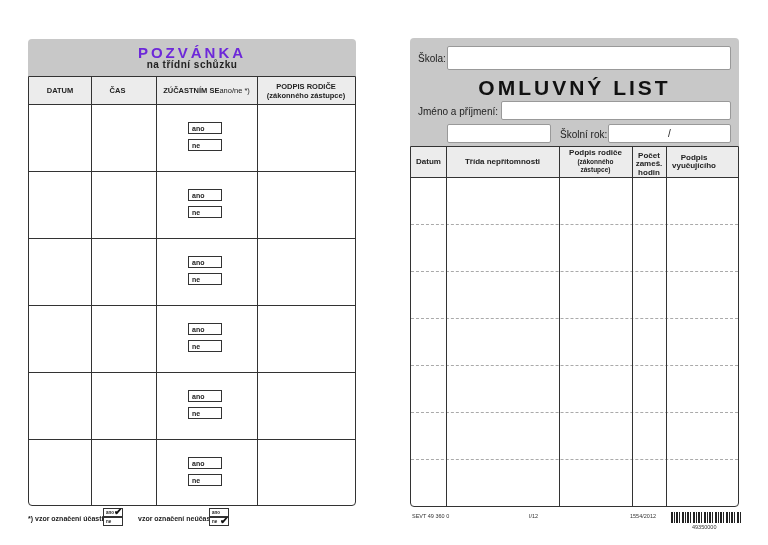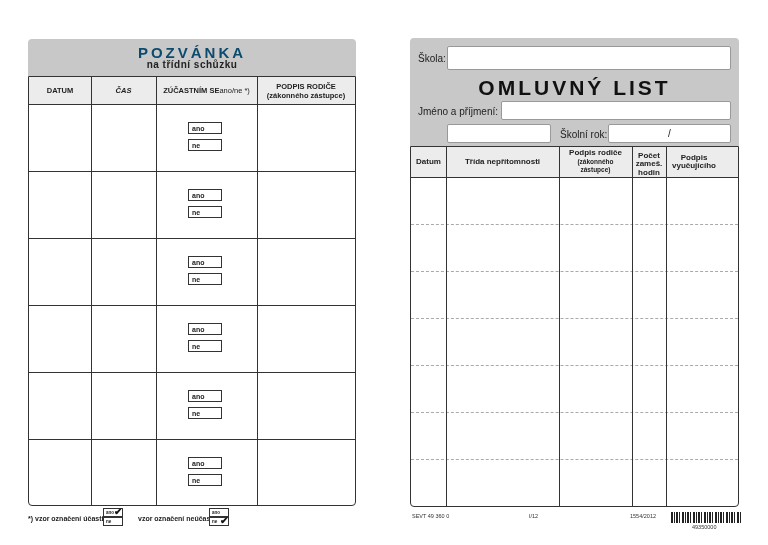--- a/index.html
+++ b/index.html
@@ -5,21 +5,21 @@
   html, body { margin:0; padding:0; }
   body { width:768px; height:545px; background:#ffffff; position:relative; overflow:hidden;
          font-family:"Liberation Sans", sans-serif; color:#1a1a1a; }
   .abs { position:absolute; }
 
   
   #pozvanka { left:28px; top:39px; width:328px; height:466px; }
   #pz-head { position:absolute; left:0; top:0; width:328px; height:37px; background:#c8c8c8;
              border-radius:4px 4px 0 0; text-align:center; }
   #pz-title { position:absolute; left:0; right:0; top:5px; font-size:15px; font-weight:bold;
-              letter-spacing:3px; color:#0c4a6e; }
+              letter-spacing:3px; color:#6d28d9; }
   #pz-sub { position:absolute; left:0; right:0; top:20px; font-size:10px; font-weight:bold;
             letter-spacing:0.5px; color:#222; }
   #pz-table { position:absolute; left:0; top:37px; width:326px; height:428px;
               border:1px solid #333; border-radius:0 0 4px 4px; }
   .pz-hrow { position:absolute; left:0; top:0; width:326px; height:27px; background:#ececec;
              border-bottom:1px solid #333; }
   .pz-hcell { position:absolute; top:0; height:27px; display:flex; align-items:center;
               justify-content:center; text-align:center; font-size:7.5px; font-weight:bold;
               line-height:9px; color:#222; }
   .vline { position:absolute; top:0; bottom:0; width:1px; background:#333; }
@@ -64,21 +64,21 @@
 <div id="pozvanka" class="abs">
   <div id="pz-head">
     <div id="pz-title">POZVÁNKA</div>
     <div id="pz-sub">na třídní schůzku</div>
   </div>
   <div id="pz-table">
     <div class="pz-hrow">
       <div class="pz-hcell" style="left:0;width:62px;">
         <span>DATUM</span>
       </div>
-      <div class="pz-hcell" style="left:62px;width:65px;font-style:italic;">
+      <div class="pz-hcell" style="left:56px;width:65px;">
         <span>ČAS</span>
       </div>
       <div class="pz-hcell" style="left:127px;width:101px;flex-direction:row;">
         <span>ZÚČASTNÍM SE</span>
         <span style="font-weight:normal;">ano/ne *)</span>
       </div>
       <div class="pz-hcell" style="left:228px;width:98px;flex-direction:column;">
         <span>PODPIS RODIČE</span>
         <span>(zákonného zástupce)</span>
       </div>

